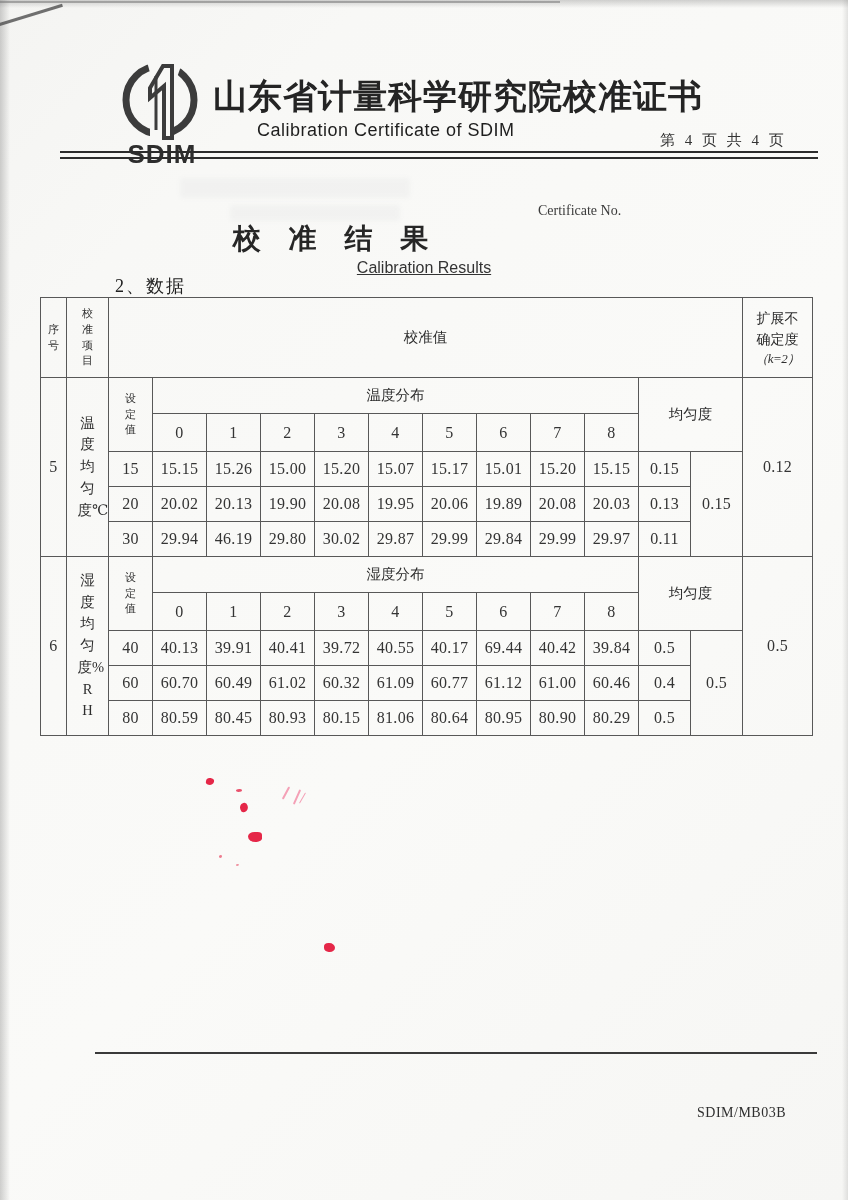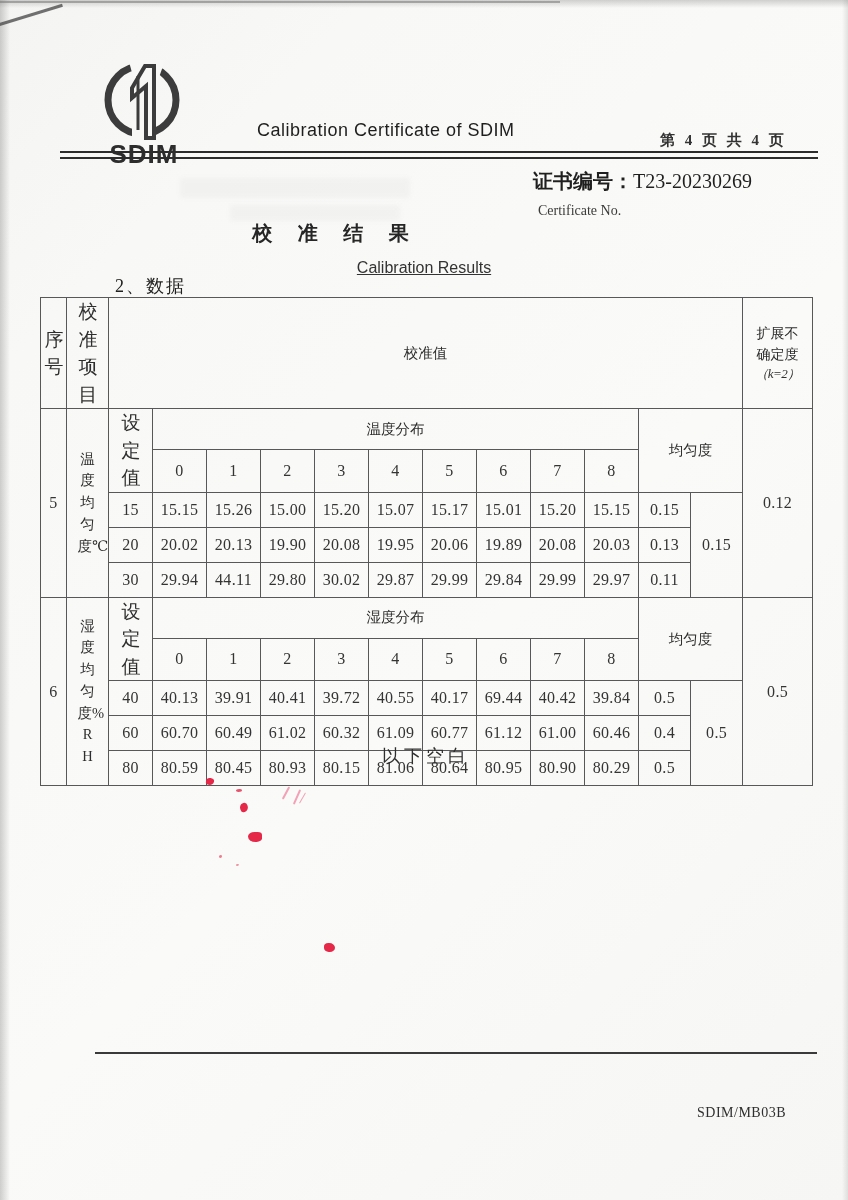--- a/index.html
+++ b/index.html
@@ -21,51 +21,51 @@
   .edge-shade-top{position:absolute;left:0;top:0;width:848px;height:8px;
     background:linear-gradient(180deg,rgba(110,110,110,.30),rgba(110,110,110,0));}
   .edge-shade-right{position:absolute;right:0;top:0;width:6px;height:1200px;
     background:linear-gradient(270deg,rgba(140,140,140,.22),rgba(140,140,140,0));}
   .corner-line{position:absolute;left:-6px;top:14px;width:70px;height:0;
     border-top:3px solid #4e4e4e;transform:rotate(-17deg);opacity:.8;}
   .top-streak{position:absolute;left:0;top:1px;width:560px;height:2px;background:#777;opacity:.55;}
   .ghost{position:absolute;background:#b9bcc2;opacity:.10;filter:blur(2px);border-radius:3px;}
 
   
-  .logo{position:absolute;left:88px;top:60px;width:112px;height:108px;text-align:center;}
+  .logo{position:absolute;left:106px;top:60px;width:112px;height:108px;text-align:center;}
   .title-cn{
     position:absolute;left:213px;top:74px;width:430px;
     font-size:34px;font-weight:bold;color:#242424;letter-spacing:1px;
     font-family:"Liberation Serif","DejaVu Serif",serif;white-space:nowrap;
   }
   .title-en{
     position:absolute;left:257px;top:120px;
     font-family:"Liberation Sans","DejaVu Sans",sans-serif;
     font-size:18px;font-weight:normal;color:#1e1e1e;letter-spacing:.5px;white-space:nowrap;
   }
   .page-info{
     position:absolute;left:660px;top:131px;font-size:15px;color:#333;
-    letter-spacing:3px;white-space:nowrap;font-weight:bold;
+    letter-spacing:3px;white-space:nowrap;
   }
   .double-rule{
     position:absolute;left:60px;top:151px;width:758px;height:4px;
     border-top:2px solid #2c2c2c;border-bottom:2px solid #2c2c2c;
   }
   .cert-no{
     position:absolute;left:533px;top:168px;font-size:20px;color:#1f1f1f;white-space:nowrap;
   }
   .cert-no .lbl{font-weight:bold;font-family:"Liberation Serif","DejaVu Serif",serif;}
   .cert-no-en{
     position:absolute;left:538px;top:203px;font-size:14px;color:#3a3a3a;
     font-family:Liberation Serif, serif;
   }
   .results-title{
     position:absolute;left:0;top:220px;width:671px;text-align:center;
     font-family:"Liberation Sans","DejaVu Sans",sans-serif;
-    font-size:20px;font-weight:bold;color:#262626;letter-spacing:10px;
+    font-size:28px;font-weight:bold;color:#262626;letter-spacing:10px;
   }
   .results-en{
     position:absolute;left:0;top:259px;width:848px;text-align:center;
     font-family:"Liberation Sans","DejaVu Sans",sans-serif;
     font-size:16px;color:#333;text-decoration:underline;
   }
   .data-label{
     position:absolute;left:115px;top:274px;font-size:18px;color:#222;letter-spacing:2px;
   }
 
@@ -73,21 +73,21 @@
   table.cal{
     position:absolute;left:40px;top:297px;width:772px;
     border-collapse:collapse;table-layout:fixed;
     font-size:16px;color:#343434;
   }
   table.cal td{
     border:1px solid #585858;text-align:center;vertical-align:middle;
     padding:0;overflow:hidden;
   }
   td.cn{font-size:14.5px;color:#2e2e2e;}
-  .vstack{display:inline-block;width:18px;word-break:break-all;line-height:1.45;font-size:19px;}
+  .vstack{display:inline-block;width:18px;word-break:break-all;line-height:1.45;font-size:11px;}
   .vstack-wide{display:inline-block;width:20px;word-break:break-all;line-height:1.5;font-size:14.5px;}
   td.num{font-size:16px;letter-spacing:.3px;}
   .unc-label{font-size:14px;line-height:1.5;color:#2e2e2e;}
   .unc-k{font-size:13px;font-style:italic;color:#2e2e2e;letter-spacing:-0.5px;}
 
   .blank-note{
     position:absolute;left:40px;top:744px;width:772px;text-align:center;
     font-size:18px;color:#2f2f2f;letter-spacing:4px;
   }
 
@@ -123,27 +123,25 @@
       <polygon points="44,62 68,62 68,84 44,84" fill="#f8f8f6"></polygon>
 
       <g fill="none" stroke="#3c3c3c" stroke-width="4">
         <polygon points="57,6 66,6 66,78 58,78 58,26 44,38 44,28"></polygon>
       </g>
       <line x1="50" y1="16" x2="50" y2="70" stroke="#3c3c3c" stroke-width="3"></line>
       <text x="56" y="103" text-anchor="middle" font-family="Liberation Sans, DejaVu Sans, sans-serif" font-size="26" font-weight="bold" fill="#2d2d2d" letter-spacing="1">SDIM</text>
     </svg>
   </div>
 
+  <div class="title-cn">山东省计量科学研究院校准证书</div>
   <div class="title-en">Calibration Certificate of SDIM</div>
   <div class="page-info">第 4 页 共 4 页</div>
   <div class="double-rule"></div>
 
-  <div class="cert-no">
-    <span class="lbl">证书编号：</span><span>T23-20230269</span>
-  </div>
   <div class="cert-no-en">Certificate No.</div>
 
   <div class="results-title">校 准 结 果</div>
   <div class="results-en">Calibration Results</div>
   <div class="data-label">2、数据</div>
 
   <table class="cal">
     <colgroup>
       <col style="width:26px">
         <col style="width:42px">
@@ -216,21 +214,21 @@
       <td class="num">19.95</td>
       <td class="num">20.06</td>
       <td class="num">19.89</td>
       <td class="num">20.08</td>
       <td class="num">20.03</td>
       <td class="num">0.13</td>
     </tr>
     <tr style="height:35px">
       <td class="num">30</td>
       <td class="num">29.94</td>
-      <td class="num">44.11</td>
+      <td class="num">46.19</td>
       <td class="num">29.80</td>
       <td class="num">30.02</td>
       <td class="num">29.87</td>
       <td class="num">29.99</td>
       <td class="num">29.84</td>
       <td class="num">29.99</td>
       <td class="num">29.97</td>
       <td class="num">0.11</td>
     </tr>
 
@@ -289,21 +287,20 @@
       <td class="num">81.06</td>
       <td class="num">80.64</td>
       <td class="num">80.95</td>
       <td class="num">80.90</td>
       <td class="num">80.29</td>
       <td class="num">0.5</td>
     </tr>
   </tbody>
     </table>
 
-  <div class="blank-note">以下空白</div>
 
   <div class="ink" style="left:206px;top:778px;width:8px;height:7px;transform:rotate(12deg);"></div>
   <div class="ink" style="left:236px;top:789px;width:6px;height:3px;opacity:.8;"></div>
   <div class="ink" style="left:240px;top:803px;width:8px;height:9px;transform:rotate(-18deg);"></div>
   <div class="ink" style="left:248px;top:832px;width:14px;height:10px;border-radius:60% 40% 50% 70%;"></div>
   <div class="ink-line" style="left:285px;top:786px;width:2px;height:14px;transform:rotate(28deg);"></div>
   <div class="ink-line" style="left:296px;top:789px;width:2px;height:16px;transform:rotate(24deg);"></div>
   <div class="ink-line" style="left:302px;top:792px;width:1px;height:12px;transform:rotate(30deg);"></div>
   <div class="ink" style="left:219px;top:855px;width:3px;height:3px;opacity:.6;"></div>
   <div class="ink" style="left:236px;top:864px;width:3px;height:2px;opacity:.5;"></div>

